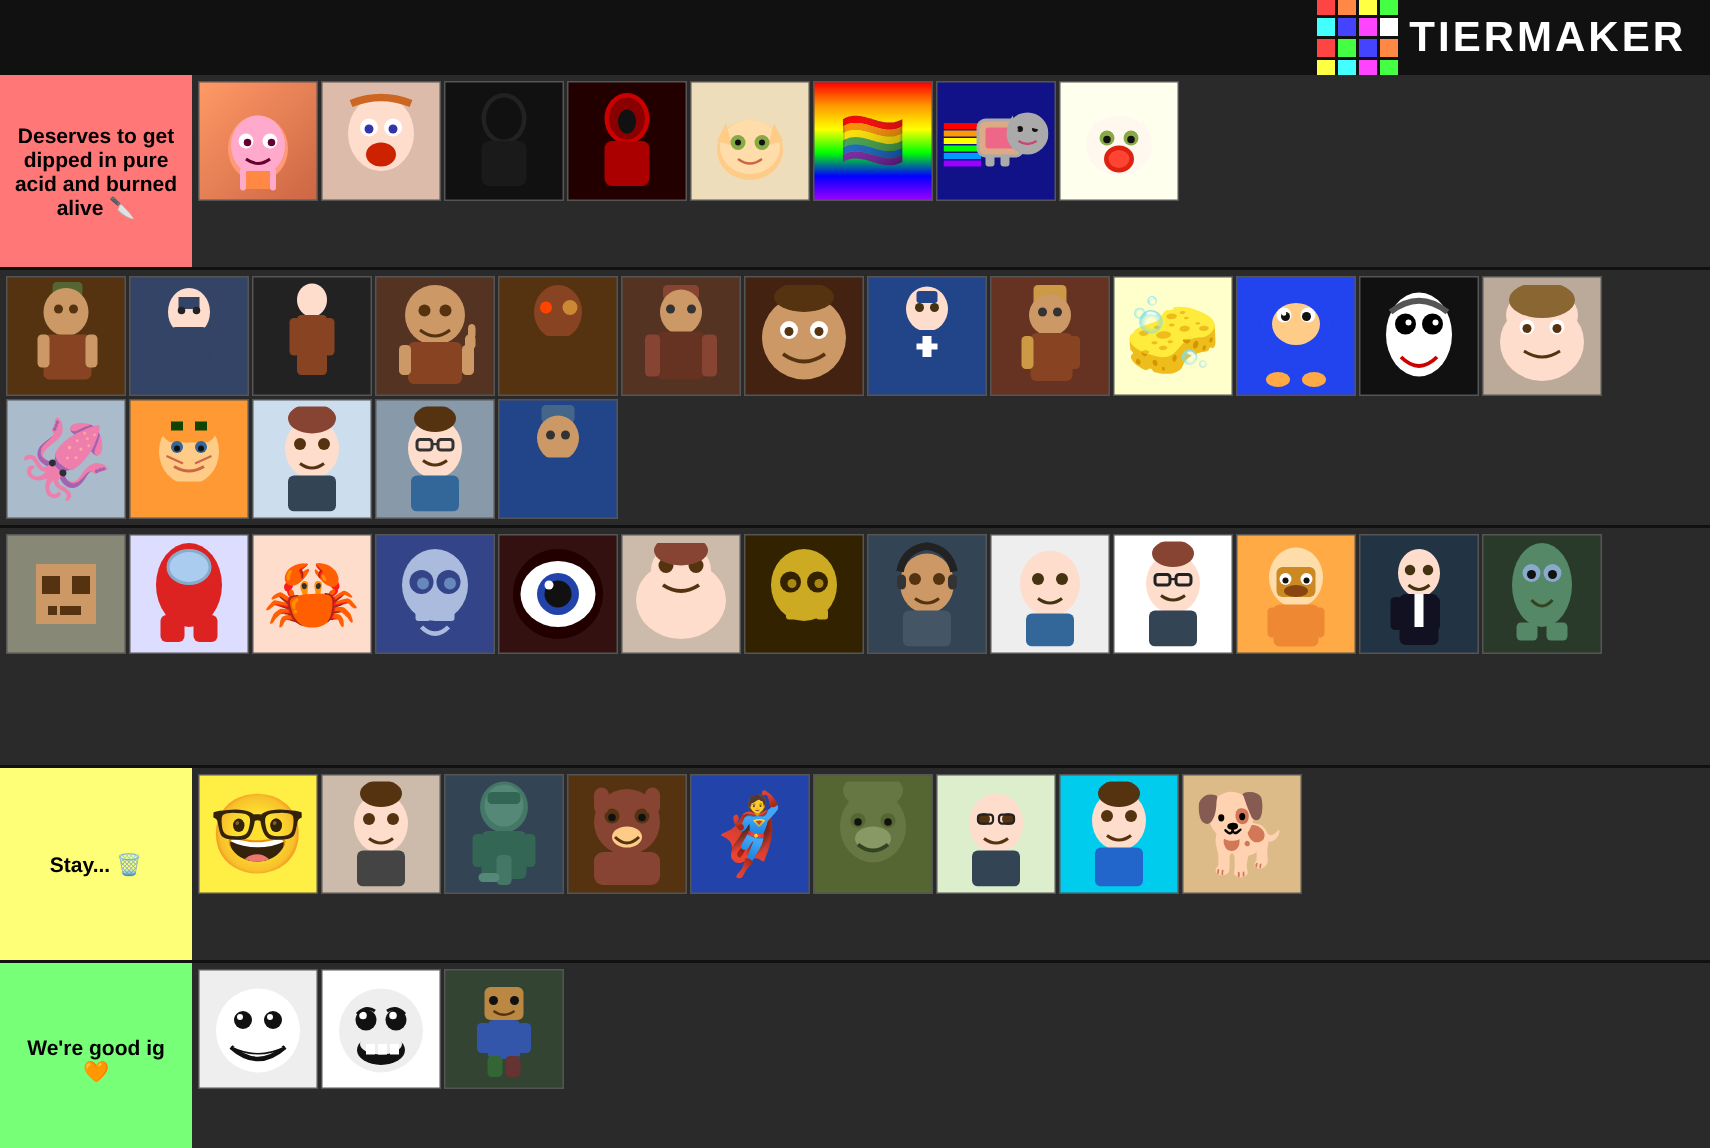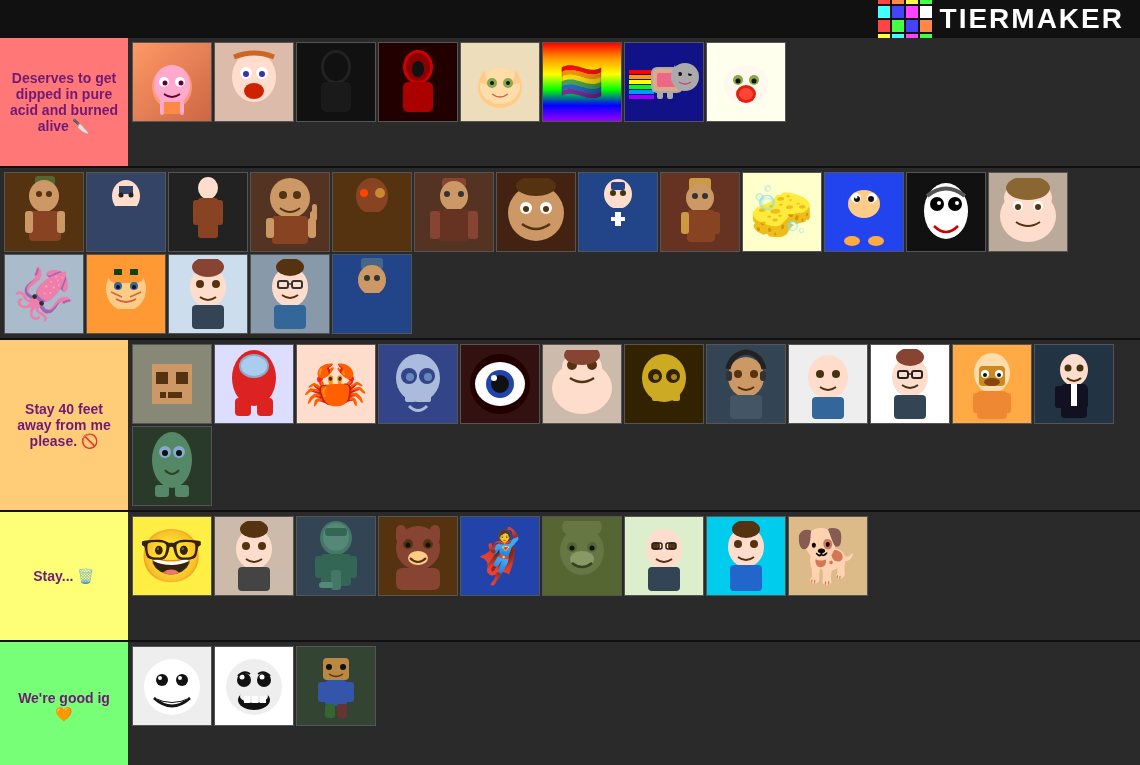--- a/index.html
+++ b/index.html
@@ -16,21 +16,21 @@
       flex-direction: column;
       width: 1140px;
     }
 
     .header {
       display: flex;
       justify-content: flex-end;
       align-items: center;
       background: #111;
       padding: 8px 16px;
-      height: 38px;
+      height: 50px;
     }
 
     .tiermaker-logo {
       display: flex;
       align-items: center;
       gap: 8px;
     }
 
     .logo-text {
       color: white;
@@ -51,21 +51,21 @@
     .tier-label {
       width: 128px;
       min-width: 128px;
       display: flex;
       align-items: center;
       justify-content: center;
       text-align: center;
       padding: 8px;
       font-size: 14px;
       font-weight: bold;
-      color: #701a75;
+      color: #000000;
       flex-shrink: 0;
     }
 
     .tier-items {
       display: flex;
       flex-wrap: wrap;
       flex: 1;
       background: #2a2a2a;
       padding: 4px;
       gap: 2px;
@@ -500,21 +500,20 @@
             <rect x="14" y="35" width="28" height="32" rx="4" fill="#224488"></rect>
             <rect x="8" y="37" width="8" height="22" rx="3" fill="#224488"></rect>
             <rect x="39" y="37" width="8" height="22" rx="3" fill="#224488"></rect>
           </svg>
         </div>
       </div>
     </div>
   </div>
 
   <div class="tier-row" style="min-height:160px;">
-    <div class="tier-label tier-yellow-orange">Stay 40 feet away from me please. 🚫</div>
     <div class="tier-items">
 
       <div class="tier-item">
         <div class="char" style="background:#888877;display:flex;align-items:center;justify-content:center;">
           <svg width="60" height="60" viewBox="0 0 60 60">
             <rect x="10" y="10" width="40" height="40" fill="#cc9966"></rect>
             <rect x="14" y="18" width="12" height="12" fill="#553311"></rect>
             <rect x="34" y="18" width="12" height="12" fill="#553311"></rect>
             <rect x="18" y="38" width="6" height="6" fill="#553311"></rect>
             <rect x="26" y="38" width="8" height="6" fill="#553311"></rect>

